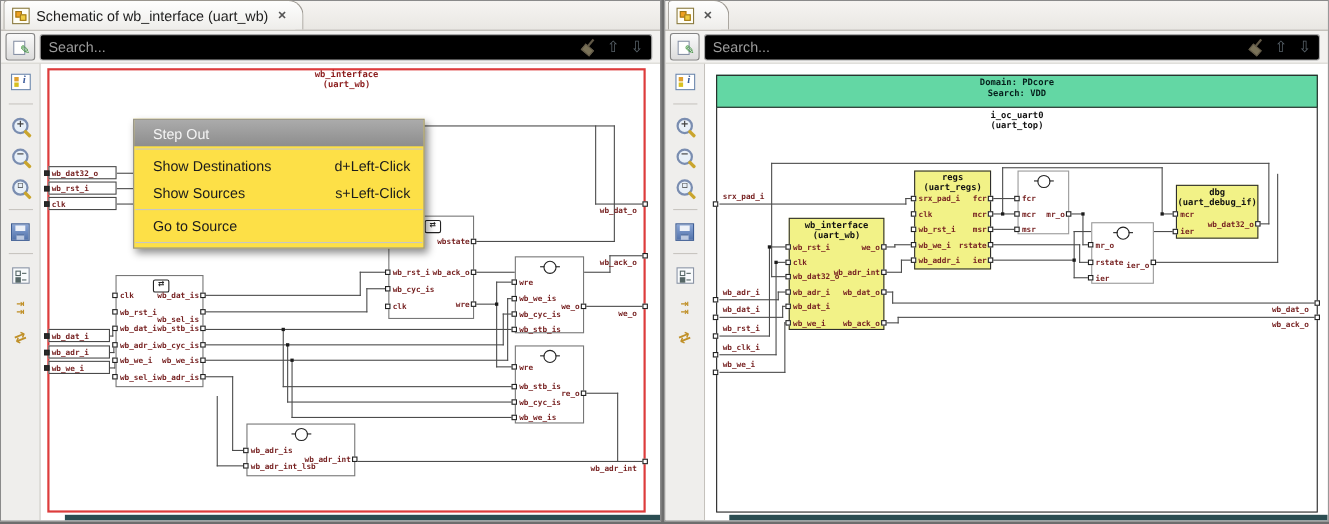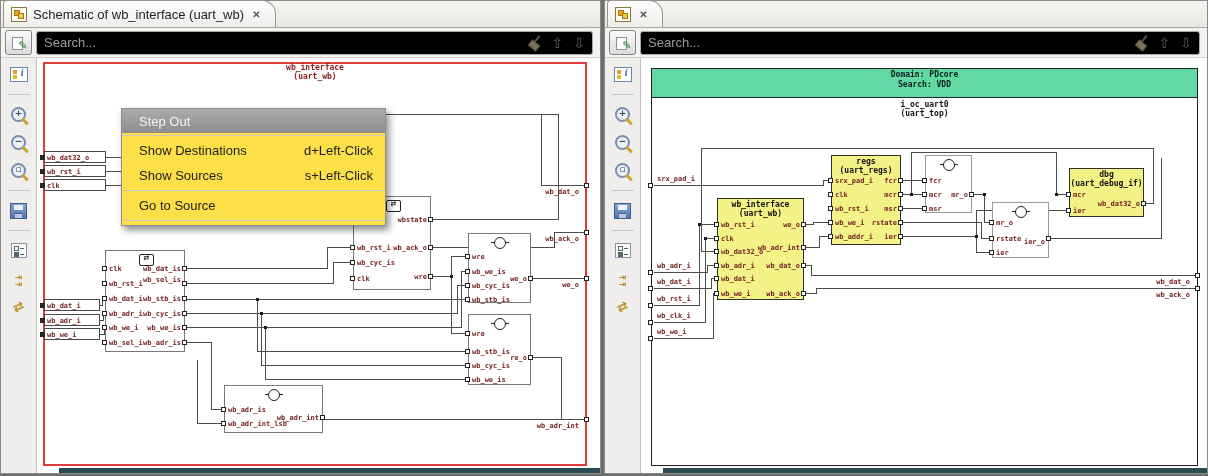--- a/index.html
+++ b/index.html
@@ -204,21 +204,21 @@
           </div>
           <div class="blk" style="left: 68px; top: 192px; width: 80px; height: 102px; background: rgb(255, 255, 255); border: 1px solid rgb(119, 119, 119);">
             <div class="icon-ff" style="left: 33px; top: 3px;"></div>
             <div class="plabel" style="left: 3px; top: 14px;">clk</div>
             <div class="plabel" style="left: 3px; top: 29px;">wb_rst_i</div>
             <div class="plabel" style="left: 3px; top: 44px;">wb_dat_i</div>
             <div class="plabel" style="left: 3px; top: 59px;">wb_adr_i</div>
             <div class="plabel" style="left: 3px; top: 73px;">wb_we_i</div>
             <div class="plabel" style="left: 3px; top: 88px;">wb_sel_i</div>
             <div class="plabel" style="right: 3px; top: 14px;">wb_dat_is</div>
-            <div class="plabel" style="right: 3px; top: 25px; margin-left: 44px;">wb_sel_is</div>
+            <div class="plabel" style="right: 3px; top: 36px; margin-left: 44px;">wb_sel_is</div>
             <div class="plabel" style="right: 3px; top: 44px;">wb_stb_is</div>
             <div class="plabel" style="right: 3px; top: 59px;">wb_cyc_is</div>
             <div class="plabel" style="right: 3px; top: 73px;">wb_we_is</div>
             <div class="plabel" style="right: 3px; top: 88px;">wb_adr_is</div>
           </div>
           <div class="psq" style="left: 65px; top: 208px;"></div>
           <div class="psq" style="left: 65px; top: 223px;"></div>
           <div class="psq" style="left: 65px; top: 238px;"></div>
           <div class="psq" style="left: 65px; top: 253px;"></div>
           <div class="psq" style="left: 65px; top: 267px;"></div>

